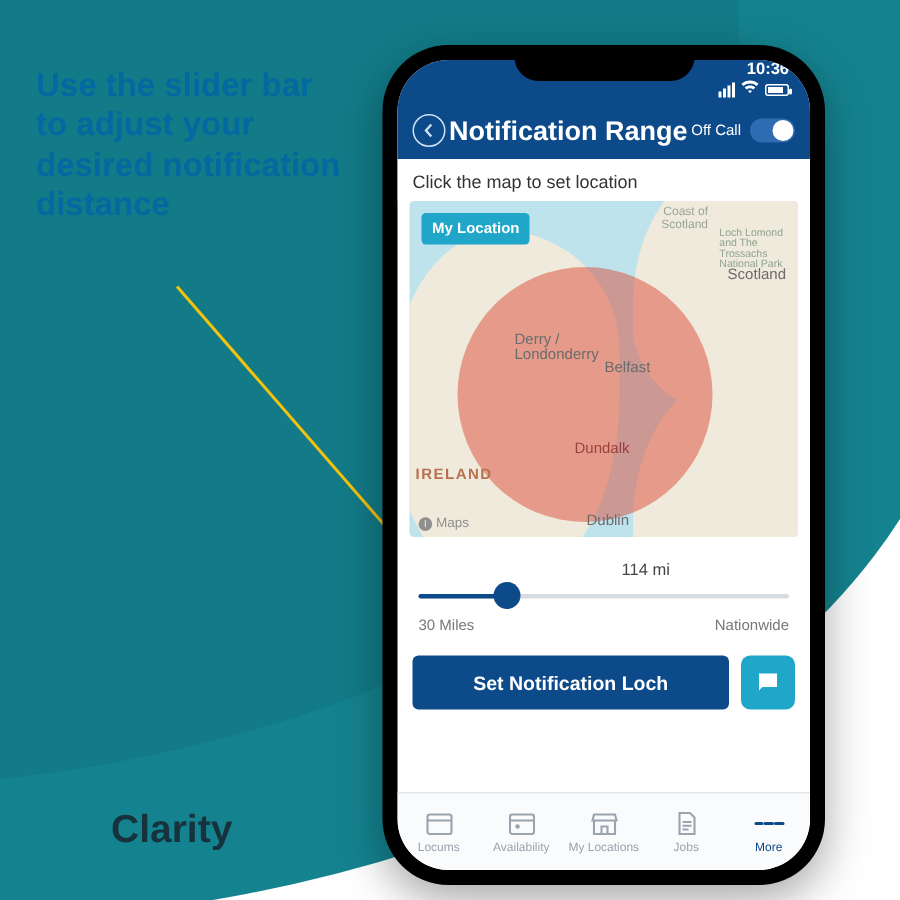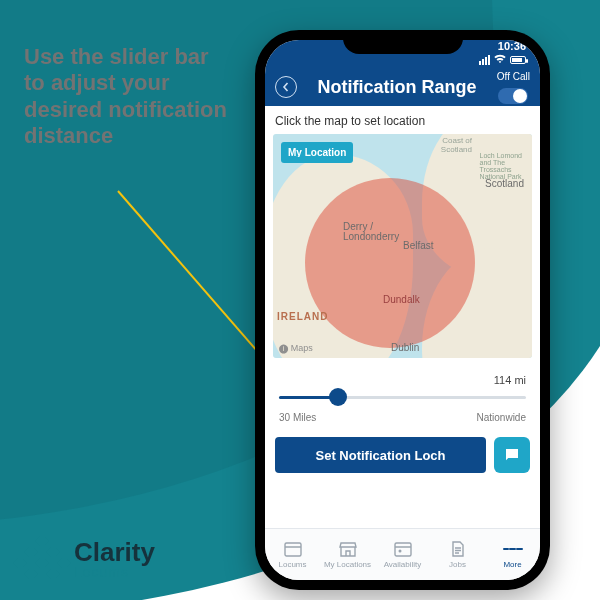--- a/index.html
+++ b/index.html
@@ -17,21 +17,21 @@
   .wave2 {
     position: absolute; left: -350px; top: -50px; width: 850px; height: 570px;
     background: #0f6d77;
     border-bottom-right-radius: 70% 55%;
     transform: rotate(-2deg);
     opacity: .35;
   }
 
   .callout {
     position: absolute; left: 24px; top: 44px; width: 210px;
-    color: #737373; font-weight: 700; font-size: 22px; line-height: 1.2;
+    color: #0369a1; font-weight: 700; font-size: 22px; line-height: 1.2;
   }
   .callout-line {
     position: absolute; left: 118px; top: 190px; width: 260px; height: 2px;
     background: #f4c20d; transform-origin: left center; transform: rotate(49deg);
   }
   .callout-dot { position:absolute; width:16px;height:16px;border-radius:50%;background:#f4c20d; left: 374px; top: 394px; }
 
   
   .phone {
     position: absolute; left: 255px; top: 30px; width: 295px; height: 560px;
@@ -45,21 +45,21 @@
   .sigbars { display:flex; gap:1px; align-items:flex-end;}
   .sigbars i { width:2px; background:#fff; display:block;}
   .sigbars i:nth-child(1){height:4px}.sigbars i:nth-child(2){height:6px}.sigbars i:nth-child(3){height:8px}.sigbars i:nth-child(4){height:10px}
   .batt { width:16px;height:8px;border:1px solid #fff;border-radius:2px;position:relative;}
   .batt::after{content:"";position:absolute;right:-3px;top:2px;width:2px;height:4px;background:#fff;border-radius:1px;}
   .batt i{position:absolute;left:1px;top:1px;bottom:1px;width:70%;background:#fff;}
 
   .navbar { height:38px; background:#0d4a8a; color:#fff; display:flex; align-items:center; justify-content:space-between; padding:0 10px; font-size:13px;}
   .nav-back { width:22px;height:22px;border:1.5px solid #cfe0f2;border-radius:50%;display:flex;align-items:center;justify-content:center;color:#cfe0f2;font-size:13px;}
   .nav-title { font-weight:600; font-size:18px; }
-  .nav-right { display:flex; align-items:center; gap:6px; font-size:10px;flex-direction:column;}
+  .nav-right { display:flex; align-items:center; gap:6px; font-size:10px;}
   .toggle { width:30px;height:16px;border-radius:10px;background:#2f6bb0;position:relative;cursor:pointer;}
   .toggle::after{content:"";position:absolute;right:1px;top:1px;width:14px;height:14px;background:#fff;border-radius:50%;}
 
   .hint { padding:8px 10px 6px; color:#333; font-size:12px; background:#fff; }
 
   .maparea { flex:0 0 auto; height:224px; background:#bfe3ec; position:relative; margin:0 8px; border-radius:3px; overflow:hidden;}
   .land { position:absolute; background:#efeadb; }
   .ireland { left:-10px; top:20px; width:150px; height:230px; border-radius:55% 60% 50% 45% / 50% 40% 60% 50%; }
   .scotland { right:-30px; top:-24px; width:140px; height:170px; border-radius:50% 60% 40% 60% / 60% 50% 60% 40%; }
   .england { right:-30px; bottom:-90px; width:140px; height:200px; border-radius:50%; }
@@ -68,21 +68,21 @@
   .lbl-belfast{left:130px;top:106px} .lbl-dublin{left:118px;top:208px}
   .lbl-derry{left:70px;top:88px;line-height:1} .lbl-glasgow{right:8px;top:44px}
   .lbl-dundalk{left:110px;top:160px;color:#9a4040}
   .lbl-ireland{left:4px;bottom:36px;color:#b86f4f;font-weight:600;letter-spacing:1px}
   .lbl-scot{right:20px; top:4px; color:#9aa59a; font-size:8px; text-align:right;}
   .my-loc { position:absolute; left:8px; top:8px; background:#1fa6c8; color:#fff; font-size:10px; font-weight:600; padding:5px 7px; border-radius:3px; cursor:pointer;}
   .my-loc::after{content:"";position:absolute;left:10px;bottom:-6px;border:6px solid transparent;border-top-color:#1fa6c8;}
   .maps-credit{position:absolute;left:6px;bottom:4px;color:#8f8f8f;font-size:9px}
 
   .slider-box { padding:16px 14px 6px; }
-  .sval { font-size:11px; color:#444; text-align:right; margin-left:56px; margin-bottom:2px;}
+  .sval { font-size:11px; color:#444; text-align:center; margin-left:56px; margin-bottom:2px;}
   .track { position:relative; height:18px; }
   .rail { position:absolute; left:0; right:0; top:8px; height:3px; background:#d7dde3; border-radius:2px;}
   .rail-fill { position:absolute; left:0; top:8px; height:3px; background:#0d4a8a; border-radius:2px;}
   .thumb { position:absolute; top:0; width:18px; height:18px; border-radius:50%; background:#0d4a8a; cursor:pointer; transform:translateX(-50%);}
   .range-labels { display:flex; justify-content:space-between; font-size:10px; color:#777; margin-top:6px;}
 
   .cta-row { display:flex; gap:8px; padding:8px 10px 6px; }
   .cta { flex:1; background:#0d4a8a; color:#fff; border:none; border-radius:4px; height:36px; font-size:13px; font-weight:600; cursor:pointer;}
   .chat-btn { width:36px; height:36px; border-radius:6px; background:#1fa6c8; display:flex; align-items:center; justify-content:center; color:#fff; cursor:pointer;}
   .chat-btn svg { width:18px; height:18px; fill:#fff;}
@@ -203,35 +203,35 @@
           <span class="ticon">
               <svg width="18" height="16" viewBox="0 0 18 16">
                 <rect x="1" y="2" width="16" height="13" rx="1.5" fill="none" stroke="currentColor" stroke-width="1.4"></rect>
                 <line x1="1" y1="6" x2="17" y2="6" stroke="currentColor" stroke-width="1.4"></line>
               </svg>
             </span>
           <span>Locums</span>
         </div>
         <div class="tab">
           <span class="ticon">
-              <svg width="20" height="16" viewBox="0 0 20 16">
-                <path fill="none" stroke="currentColor" stroke-width="1.4" d="M2 6h16l-1-4H3zM3 6v9h14V6M8 15v-5h4v5"></path>
-              </svg>
-            </span>
-          <span>My Locations</span>
-        </div>
-        <div class="tab">
-          <span class="ticon">
               <svg width="18" height="16" viewBox="0 0 18 16">
                 <rect x="1" y="2" width="16" height="13" rx="1.5" fill="none" stroke="currentColor" stroke-width="1.4"></rect>
                 <line x1="1" y1="6" x2="17" y2="6" stroke="currentColor" stroke-width="1.4"></line>
                 <circle cx="6" cy="10" r="1.5" fill="currentColor"></circle>
               </svg>
             </span>
           <span>Availability</span>
+        </div>
+        <div class="tab">
+          <span class="ticon">
+              <svg width="20" height="16" viewBox="0 0 20 16">
+                <path fill="none" stroke="currentColor" stroke-width="1.4" d="M2 6h16l-1-4H3zM3 6v9h14V6M8 15v-5h4v5"></path>
+              </svg>
+            </span>
+          <span>My Locations</span>
         </div>
         <div class="tab">
           <span class="ticon">
               <svg width="14" height="16" viewBox="0 0 14 16">
                 <path fill="none" stroke="currentColor" stroke-width="1.4" d="M2 1h7l3 3v11H2zM4 7h6M4 9.5h6M4 12h4"></path>
               </svg>
             </span>
           <span>Jobs</span>
         </div>
         <div class="tab active">

